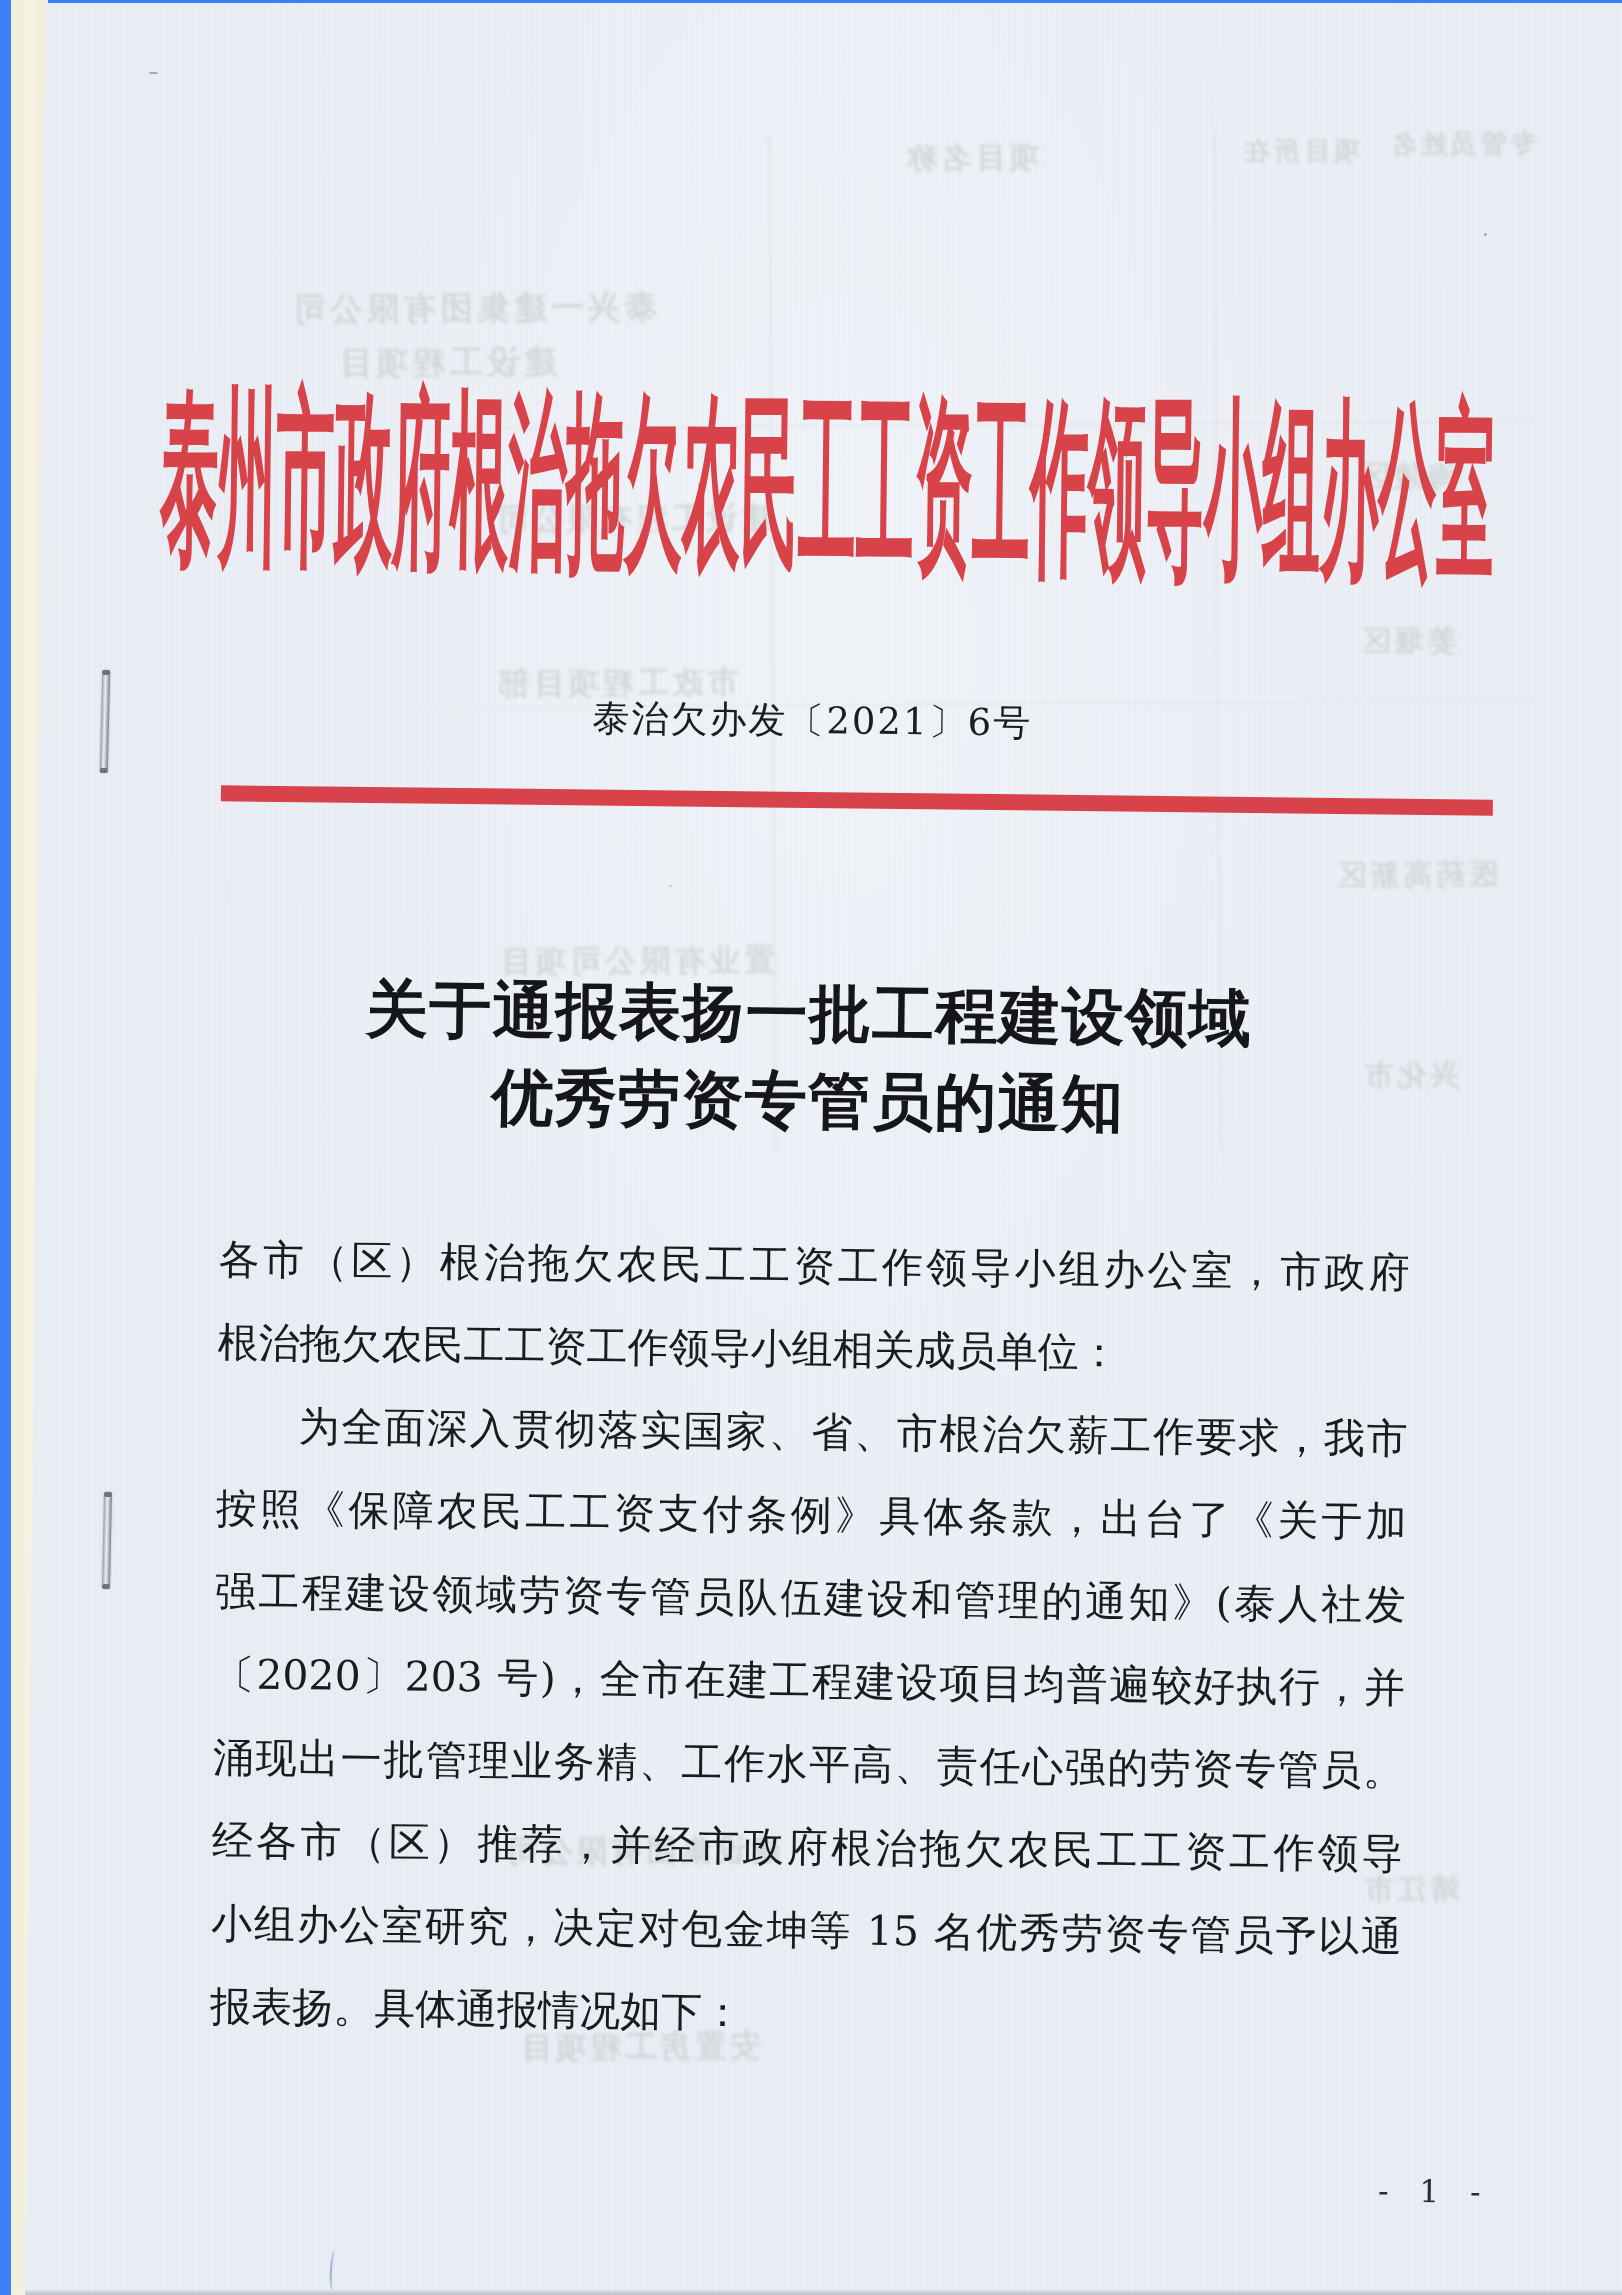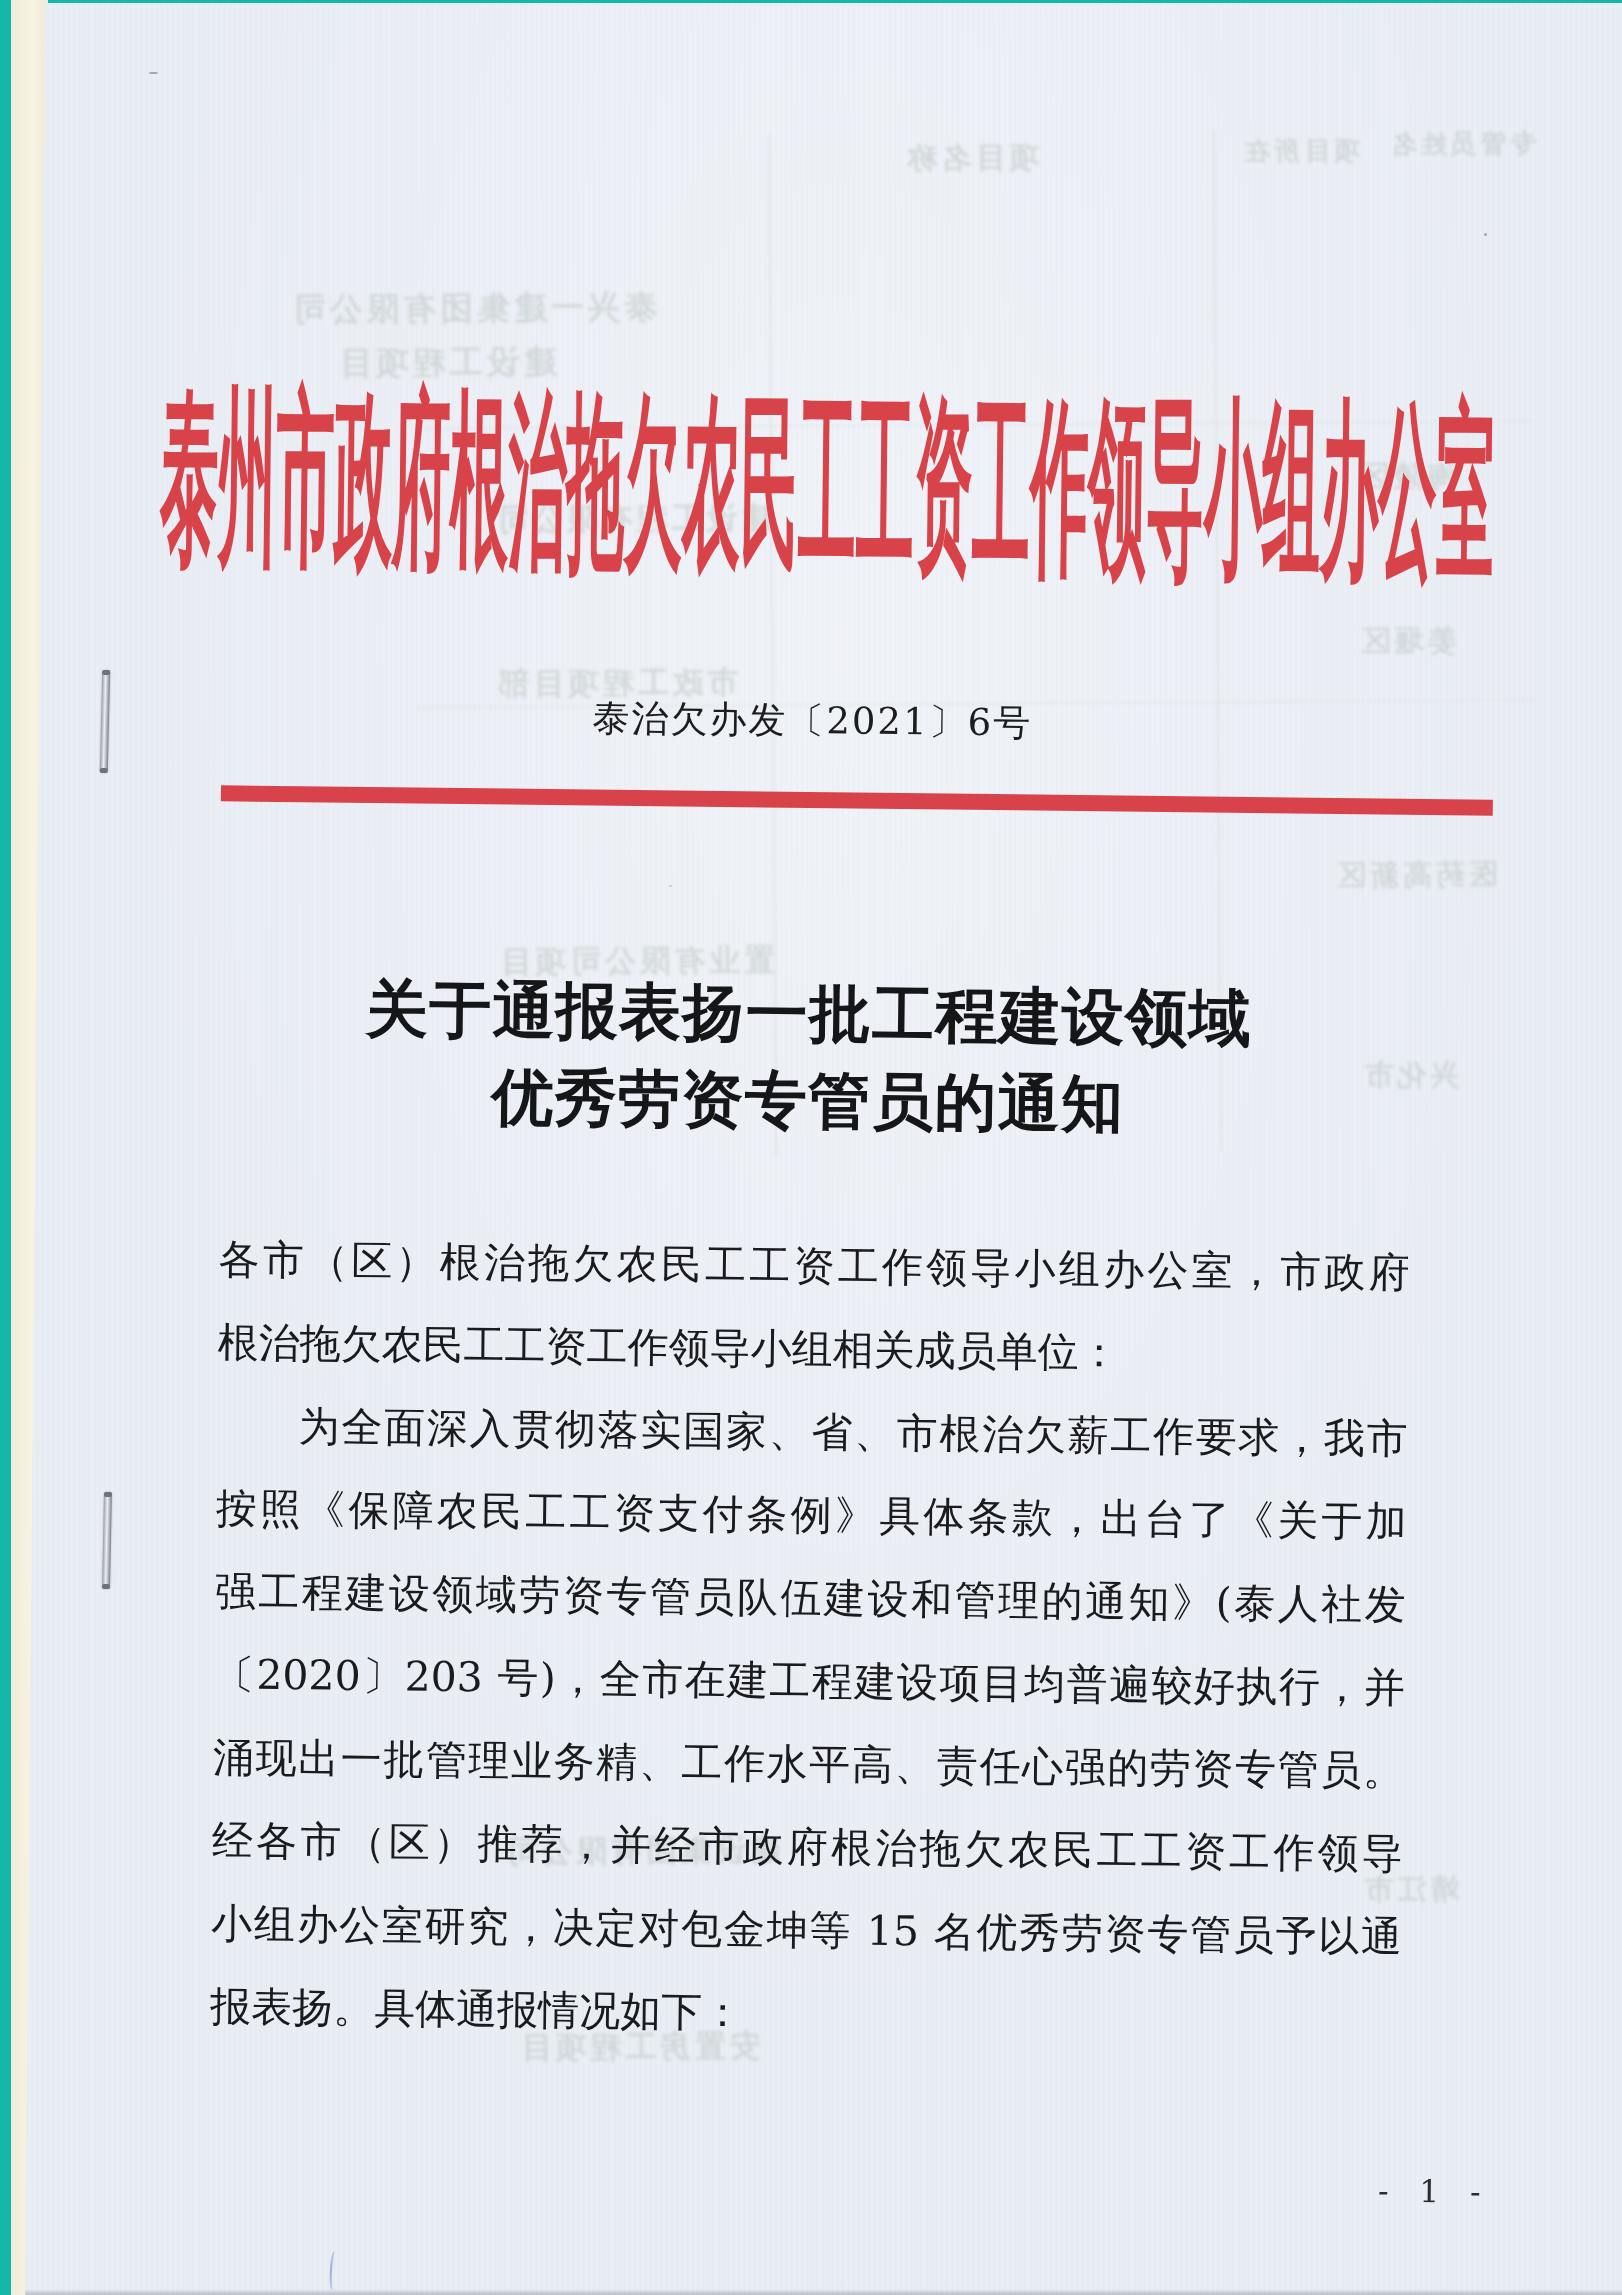--- a/index.html
+++ b/index.html
@@ -1,16 +1,16 @@
 <!DOCTYPE html>
 <html style="font-size:10.5px"><head>
 <meta charset="utf-8">
 <style>
   html,body{margin:0;padding:0;background:#ffffff;}
-  .page{position:relative;width:1623px;height:2295px;background:#14b8a6;overflow:hidden;
+  .page{position:relative;width:1623px;height:2295px;background:#3b82f6;overflow:hidden;
         font-family:"DejaVu Sans",sans-serif;}
   
   .scan-strip{position:absolute;left:10.5px;top:0;width:37px;height:100%;
         background:linear-gradient(90deg,#f2edda,#f7f3e2 60%,#efead6);}
   
   .paper{position:absolute;left:0;top:2.6px;width:1623px;height:2293px;
         background:
           radial-gradient(ellipse at 52% 28%,rgba(255,255,255,.30),rgba(255,255,255,0) 62%),
           repeating-linear-gradient(90deg,rgba(208,215,227,.10) 0 2px,rgba(255,255,255,0) 2px 5.2px),
           #e9edf4;

